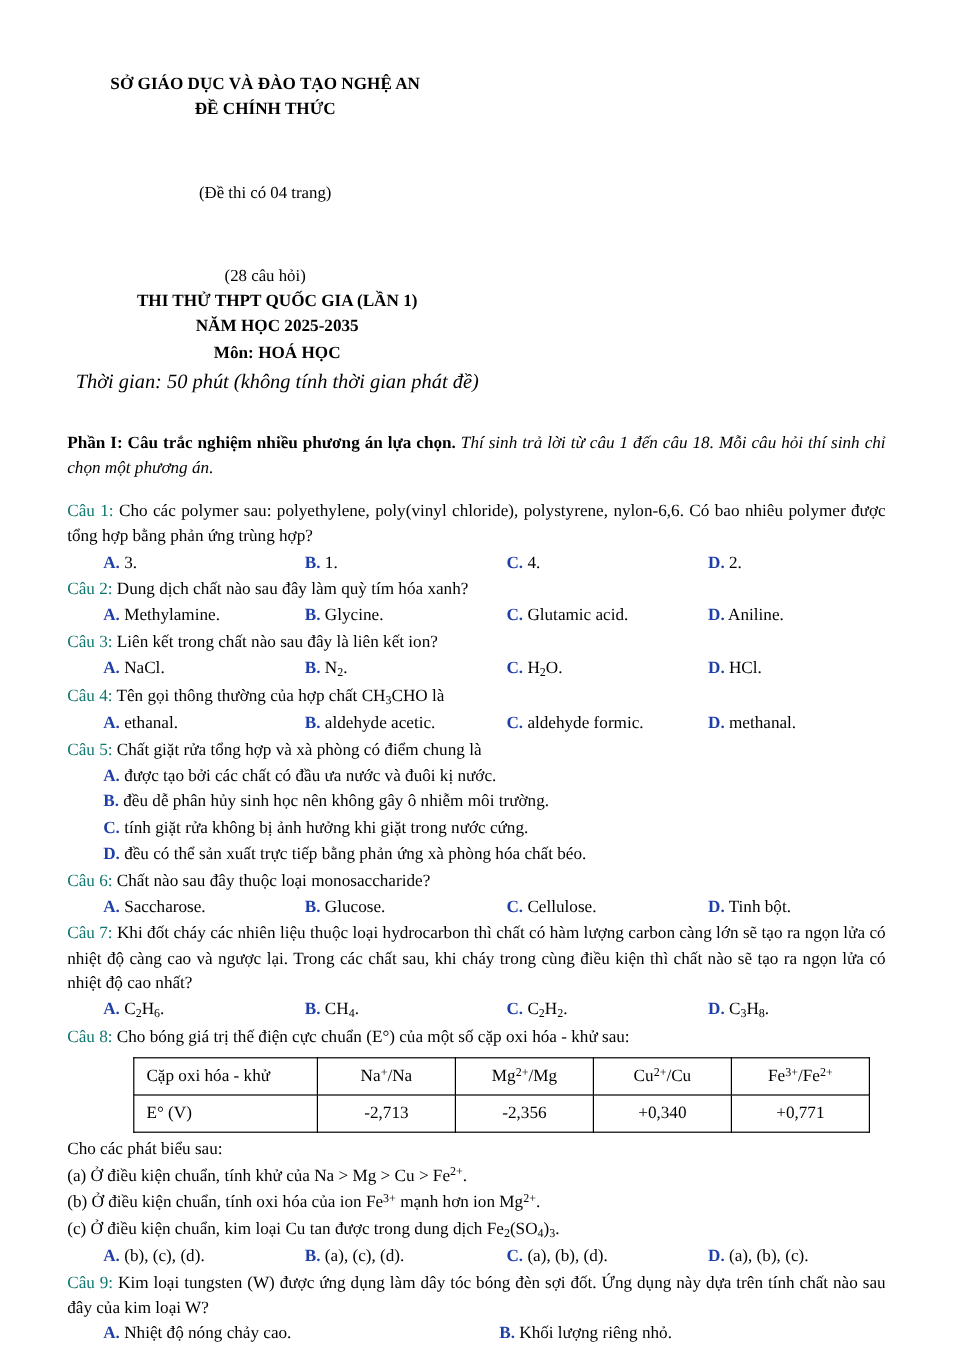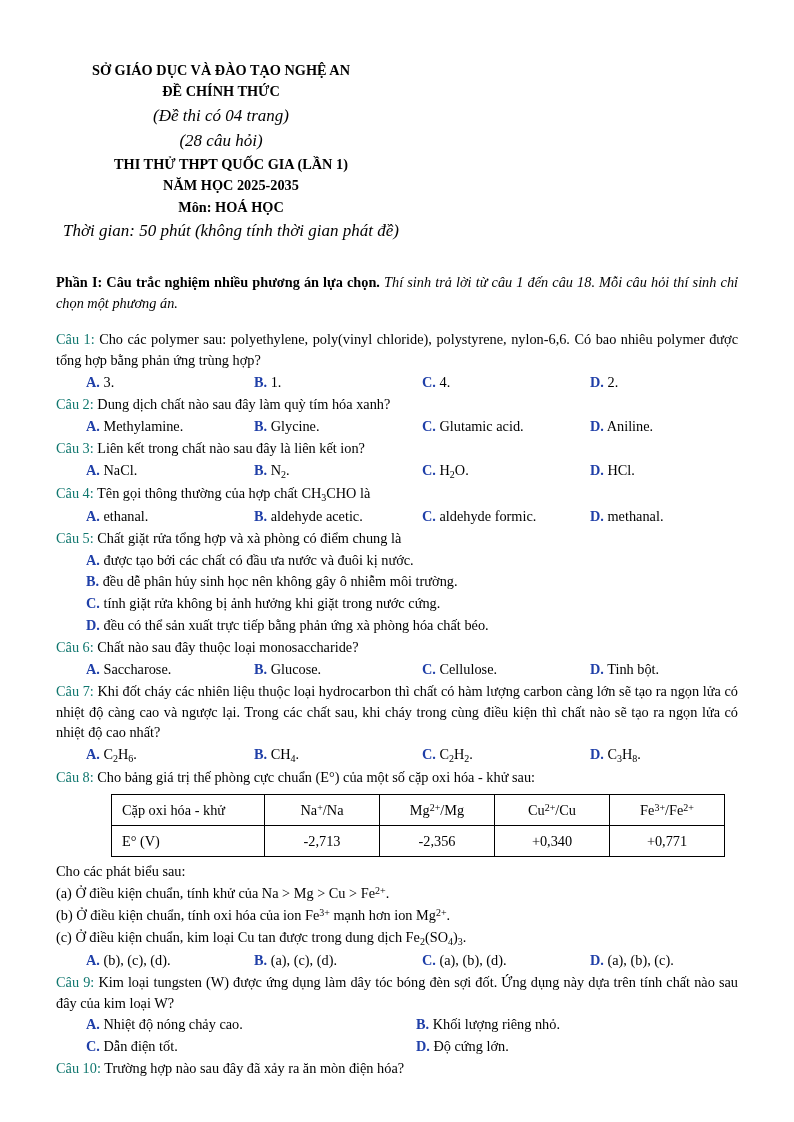--- a/index.html
+++ b/index.html
@@ -36,22 +36,22 @@
   .hdr-right {
     width: 350px;
     text-align: center;
   }
   .hdr-line {
     line-height: 1.5;
   }
   .b { font-weight: bold; }
   .i { font-style: italic; }
   .hdr-sub {
-    font-style: italic;
-    font-size: 17px;
+    font-size: 14px;
+    margin-top: 48px;
   }
   .hdr-time {
     font-style: italic;
     font-size: 17px;
     white-space: nowrap;
   }
   
   .content {
     margin-top: 28px;
     line-height: 1.46;
@@ -208,21 +208,21 @@
     </div>
     <div class="ans-row">
       <span class="ans ans-4"><span class="k">A.</span> C<sub>2</sub>H<sub>6</sub>.</span>
       <span class="ans ans-4"><span class="k">B.</span> CH<sub>4</sub>.</span>
       <span class="ans ans-4"><span class="k">C.</span> C<sub>2</sub>H<sub>2</sub>.</span>
       <span class="ans ans-4"><span class="k">D.</span> C<sub>3</sub>H<sub>8</sub>.</span>
     </div>
 
     <div class="q-block">
       <span class="qlabel">Câu 8:</span>
-      <span class="qtext">Cho bảng giá trị thế phòng cực chuẩn (E°) của một số cặp oxi hóa - khử sau:</span>
+      <span class="qtext">Cho bóng giá trị thế điện cực chuẩn (E°) của một số cặp oxi hóa - khử sau:</span>
     </div>
 
     <table class="ecell">
       <tbody>
           <tr>
         <td class="lbl">Cặp oxi hóa - khử</td>
         <td class="val">Na<sup>+</sup>/Na</td>
         <td class="val">Mg<sup>2+</sup>/Mg</td>
         <td class="val">Cu<sup>2+</sup>/Cu</td>
         <td class="val">Fe<sup>3+</sup>/Fe<sup>2+</sup></td>

